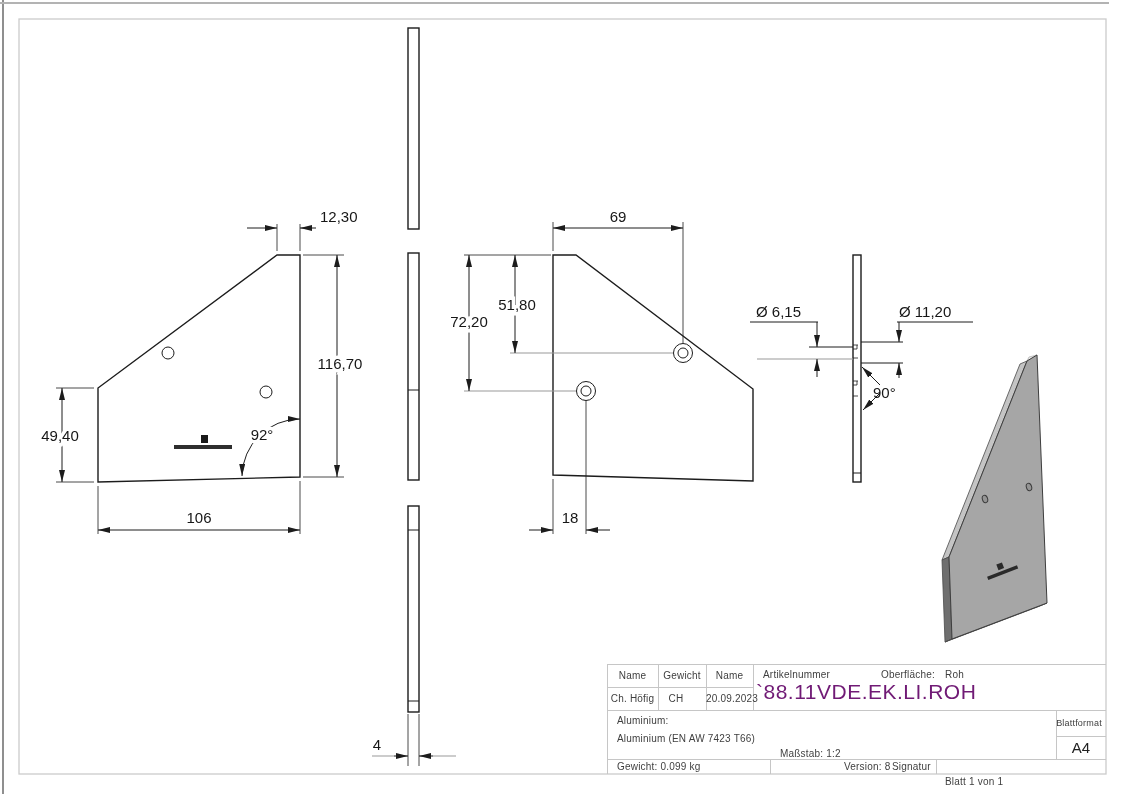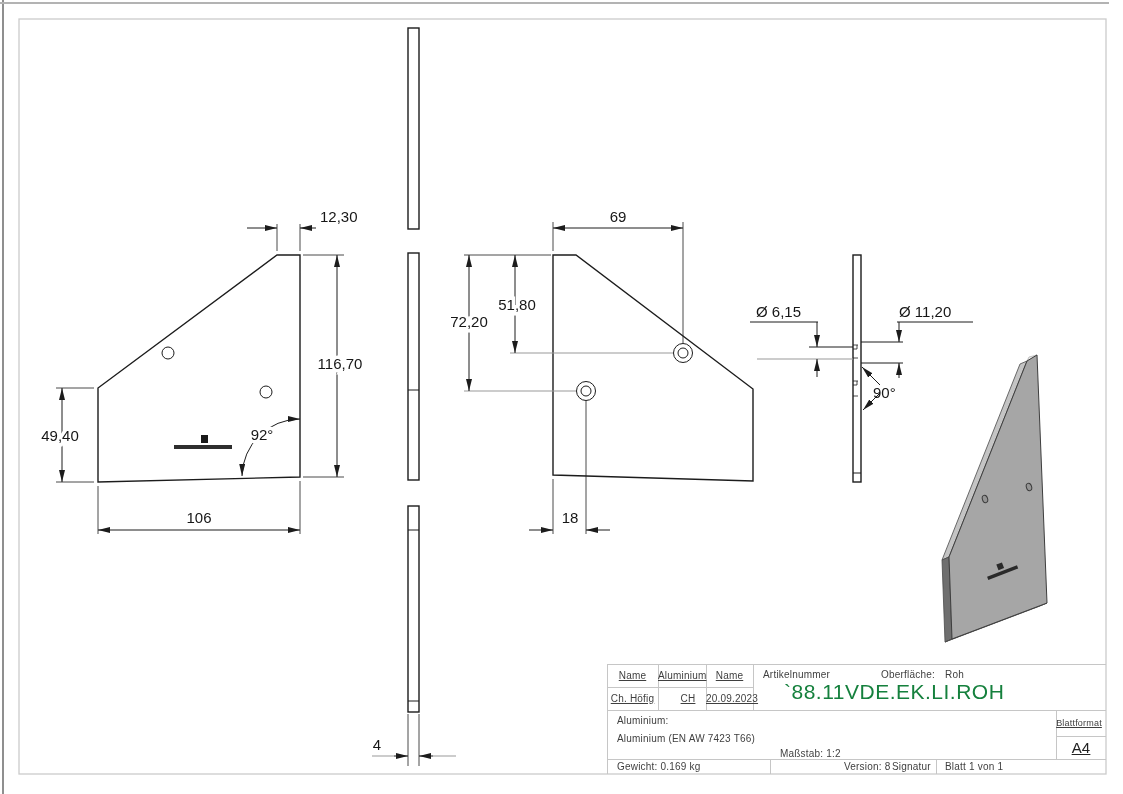--- a/index.html
+++ b/index.html
@@ -12,24 +12,24 @@
   .halo{paint-order:stroke;stroke:#ffffff;stroke-width:7px;}
   .ln{stroke:#1c1c1c;stroke-width:1;fill:none;}
   .thick{stroke:#1c1c1c;stroke-width:1.4;fill:none;}
   .thin{stroke:#1c1c1c;stroke-width:0.8;fill:none;}
   .gray{stroke:#999999;stroke-width:1;fill:none;}
   
   #titleblock{position:absolute;left:607px;top:664px;width:499px;height:110px;
               font-size:10px;color:#3f3f3f;letter-spacing:.2px;}
   #titleblock .hl{position:absolute;height:1px;background:#c6c6c6;}
   #titleblock .vl{position:absolute;width:1px;background:#c6c6c6;}
-  .tbc{position:absolute;text-align:center;text-decoration:underline;}
+  .tbc{position:absolute;text-align:center;}
   .tbt{position:absolute;white-space:nowrap;}
-  .artnr{position:absolute;left:149px;top:16px;font-size:21px;color:#15803d;
-         letter-spacing:.5px;white-space:nowrap;margin-left:28px;}
+  .artnr{position:absolute;left:149px;top:16px;font-size:21px;color:#701a75;
+         letter-spacing:.5px;white-space:nowrap;}
   .a4{font-size:15px;color:#222;}
 </style>
 </head>
 <body>
 
 <div class="edge-left"></div>
 <div class="edge-top"></div>
 
 <svg width="1123" height="794" viewBox="0 0 1123 794">
   <defs>
@@ -181,35 +181,35 @@
   <div class="hl" style="top:95px;left:0;width:499px"></div>
   <div class="vl" style="left:0;top:0;height:110px"></div>
   <div class="vl" style="left:51px;top:0;height:46px"></div>
   <div class="vl" style="left:99px;top:0;height:46px"></div>
   <div class="vl" style="left:146px;top:0;height:46px"></div>
   <div class="vl" style="left:449px;top:46px;height:49px"></div>
   <div class="vl" style="left:163px;top:95px;height:15px"></div>
   <div class="vl" style="left:329px;top:95px;height:15px"></div>
 
   <div class="tbc" style="left:0;top:0;width:51px;line-height:23px">Name</div>
-  <div class="tbc" style="left:51px;top:0;width:48px;line-height:23px">Aluminium</div>
+  <div class="tbc" style="left:51px;top:0;width:48px;line-height:23px">Gewicht</div>
   <div class="tbc" style="left:99px;top:0;width:47px;line-height:23px">Name</div>
   <div class="tbc" style="left:0;top:23px;width:51px;line-height:23px">Ch. Höfig</div>
-  <div class="tbc" style="left:57px;top:23px;width:48px;line-height:23px">CH</div>
+  <div class="tbc" style="left:45px;top:23px;width:48px;line-height:23px">CH</div>
   <div class="tbc" style="left:99px;top:23px;width:47px;line-height:23px">20.09.2023</div>
 
   <div class="tbt" style="left:156px;top:5px">Artikelnummer</div>
   <div class="tbt" style="left:274px;top:5px">Oberfläche:</div>
   <div class="tbt" style="left:338px;top:5px">Roh</div>
   <div class="artnr">`88.11VDE.EK.LI.ROH</div>
 
   <div class="tbt" style="left:10px;top:51px">Aluminium:</div>
   <div class="tbt" style="left:10px;top:69px">Aluminium (EN AW 7423 T66)</div>
 
   <div class="tbc" style="left:449px;top:46px;width:46px;line-height:26px;font-size:9px">Blattformat</div>
   <div class="tbc a4" style="left:449px;top:72px;width:50px;line-height:23px">A4</div>
 
-  <div class="tbt" style="left:10px;top:95px;line-height:15px">Gewicht: 0.169 kg</div>
+  <div class="tbt" style="left:10px;top:95px;line-height:15px">Gewicht: 0.099 kg</div>
   <div class="tbt" style="left:173px;top:82px;line-height:15px">Maßstab: 1:2</div>
   <div class="tbt" style="left:237px;top:95px;line-height:15px">Version: 8</div>
   <div class="tbt" style="left:285px;top:95px;line-height:15px">Signatur</div>
-  <div class="tbt" style="left:338px;top:95px;line-height:15px">Blatt 1 von 1</div>
+  <div class="tbt" style="left:338px;top:110px;line-height:15px">Blatt 1 von 1</div>
 </div>
 
 </body></html>

